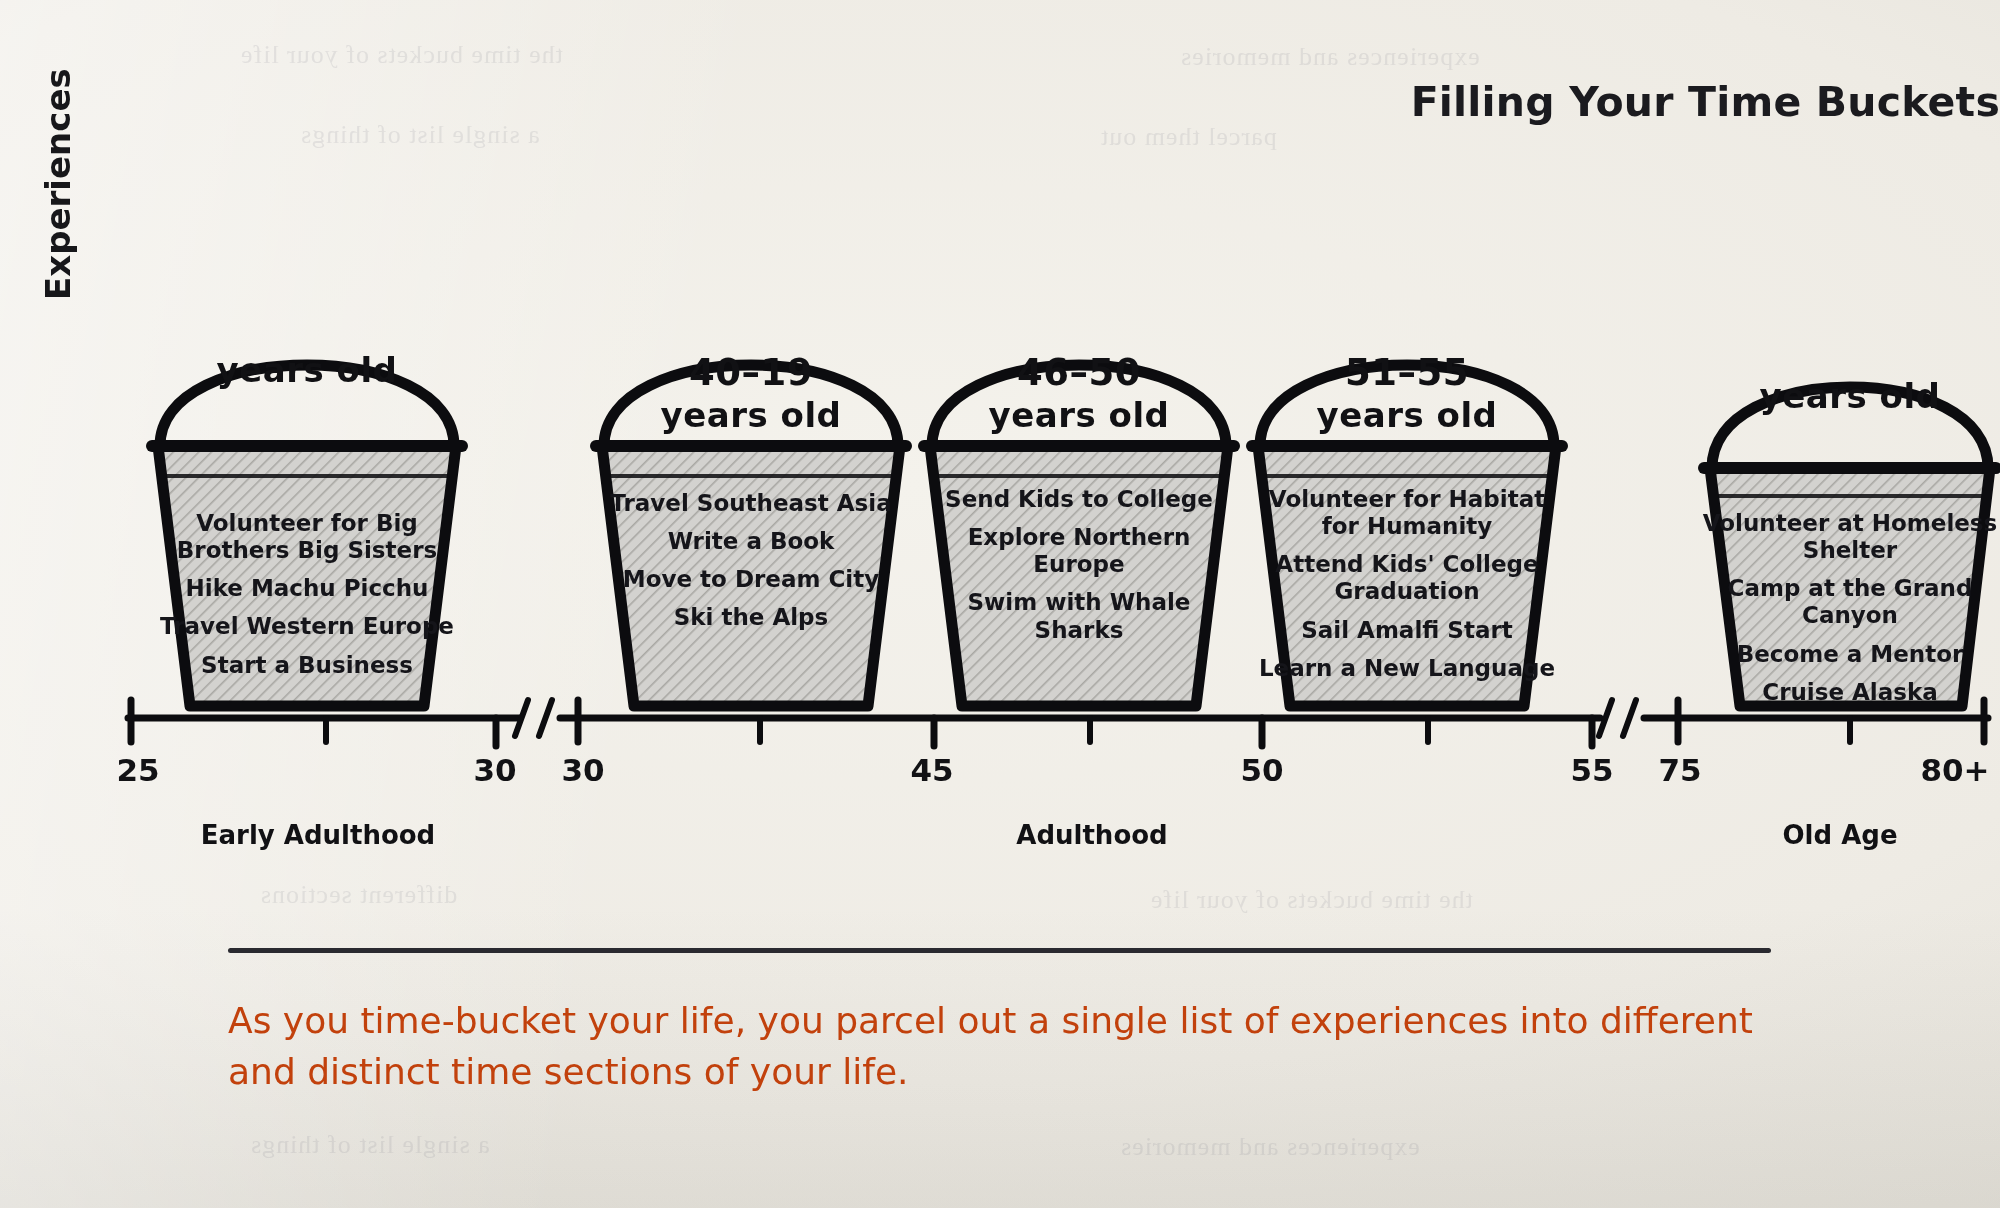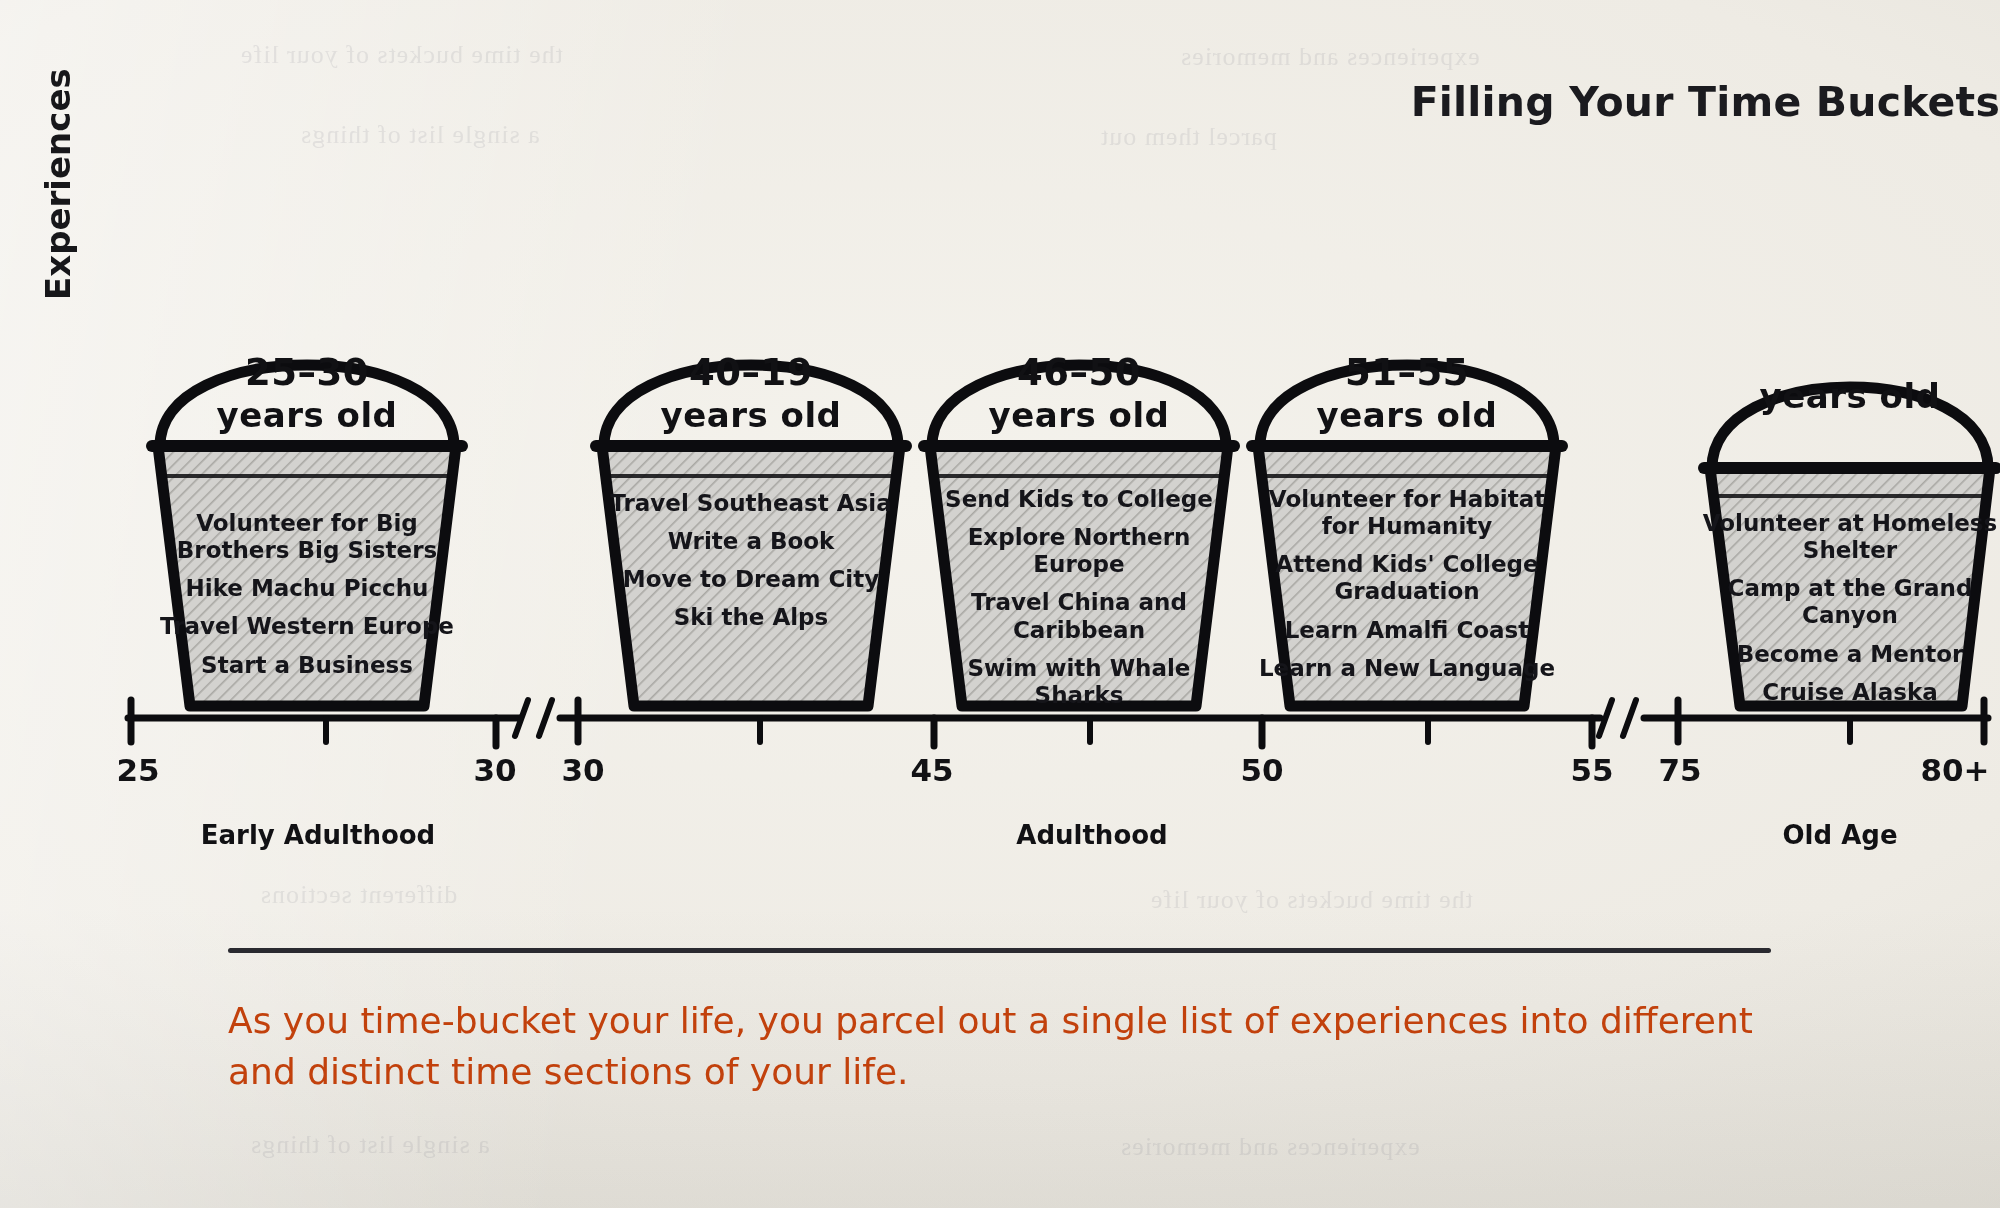--- a/index.html
+++ b/index.html
@@ -182,21 +182,20 @@
         </defs>
 
         <path d="M12,148 C12,40 306,40 306,148" fill="none" stroke="#0c0c0f" stroke-width="11" stroke-linecap="round"></path>
 
         <path d="M10,148 L308,148 L276,408 L42,408 Z" fill="url(#hatch1)" stroke="#0c0c0f" stroke-width="11" stroke-linejoin="round"></path>
 
         <path d="M4,148 L314,148" stroke="#0c0c0f" stroke-width="12" stroke-linecap="round"></path>
         <path d="M14,178 L304,178" stroke="#0c0c0f" stroke-width="4" opacity="0.85"></path>
       </svg>
       <div class="bucket-head" style="top:52px;">
-        <span class="range">25–30</span>
         <span class="yo">years old</span>
       </div>
       <div class="bucket-items" style="top:192px;margin-top:20px;">
         <span class="item">Volunteer for Big Brothers Big Sisters</span>
         <span class="item">Hike Machu Picchu</span>
         <span class="item">Travel Western Europe</span>
         <span class="item">Start a Business</span>
       </div>
     </div>
 
@@ -238,21 +237,20 @@
         <path d="M4,148 L314,148" stroke="#0c0c0f" stroke-width="12" stroke-linecap="round"></path>
         <path d="M14,178 L304,178" stroke="#0c0c0f" stroke-width="4" opacity="0.85"></path>
       </svg>
       <div class="bucket-head" style="top:52px;">
         <span class="range">46–50</span>
         <span class="yo">years old</span>
       </div>
       <div class="bucket-items" style="top:188px;">
         <span class="item">Send Kids to College</span>
         <span class="item">Explore Northern Europe</span>
-        <span class="item">Travel China and Caribbean</span>
         <span class="item">Swim with Whale Sharks</span>
       </div>
     </div>
 
     <div class="bucket" style="left:1248px; bottom:490px; width:318px; height:420px;">
       <svg width="318" height="420" viewBox="0 0 318 420">
         <defs>
           <pattern id="hatch4" width="9" height="9" patternTransform="rotate(45)" patternUnits="userSpaceOnUse">
             <rect width="9" height="9" fill="#d3d2cf"></rect>
             <line x1="0" y1="0" x2="0" y2="9" stroke="#a9a8a4" stroke-width="3.2"></line>
@@ -263,21 +261,21 @@
         <path d="M4,148 L314,148" stroke="#0c0c0f" stroke-width="12" stroke-linecap="round"></path>
         <path d="M14,178 L304,178" stroke="#0c0c0f" stroke-width="4" opacity="0.85"></path>
       </svg>
       <div class="bucket-head" style="top:52px;">
         <span class="range">51–55</span>
         <span class="yo">years old</span>
       </div>
       <div class="bucket-items" style="top:188px;">
         <span class="item">Volunteer for Habitat for Humanity</span>
         <span class="item">Attend Kids' College Graduation</span>
-        <span class="item">Learn Amalfi Coast</span>
+        <span class="item">Sail Amalfi Start</span>
         <span class="item">Learn a New Language</span>
       </div>
     </div>
 
     <div class="bucket" style="left:1700px; bottom:490px; width:300px; height:420px;">
       <svg width="300" height="420" viewBox="0 0 300 420">
         <defs>
           <pattern id="hatch5" width="9" height="9" patternTransform="rotate(45)" patternUnits="userSpaceOnUse">
             <rect width="9" height="9" fill="#d3d2cf"></rect>
             <line x1="0" y1="0" x2="0" y2="9" stroke="#a9a8a4" stroke-width="3.2"></line>

